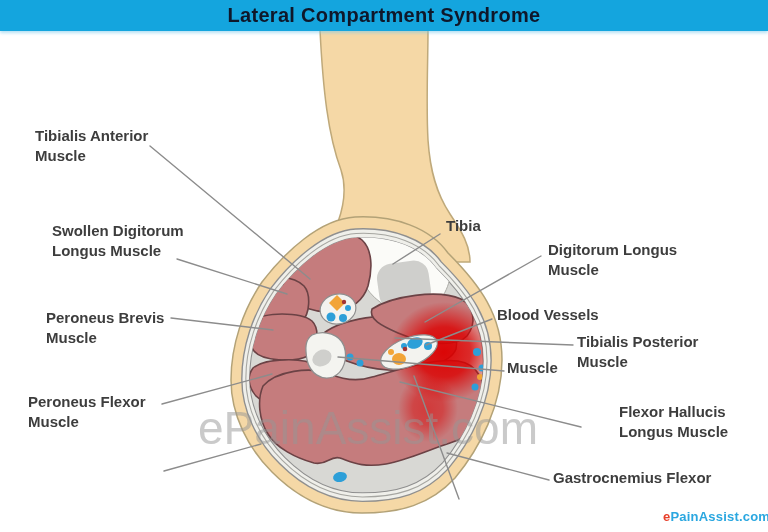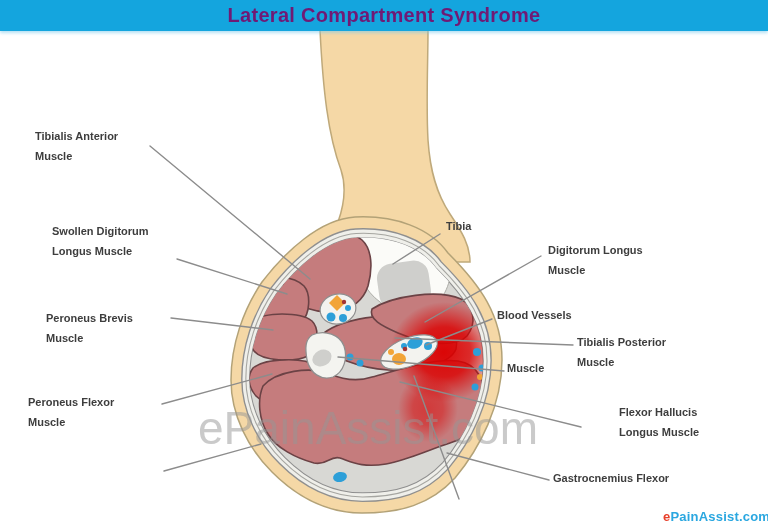--- a/index.html
+++ b/index.html
@@ -6,25 +6,25 @@
   .stage{
     position:relative;width:768px;height:532px;background:#ffffff;
     overflow:hidden;font-family:"Liberation Sans",sans-serif;
   }
   .header{
     position:absolute;left:0;top:0;width:768px;height:31px;
     background:#14A5DE;display:flex;align-items:center;justify-content:center;
     box-shadow:0 2px 3px rgba(120,200,235,.55);
   }
   .header .title{
-    color:#701a75;font-size:20px;font-weight:bold;letter-spacing:.3px;
+    color:#0f172a;font-size:20px;font-weight:bold;letter-spacing:.3px;
   }
   svg.diagram{position:absolute;left:0;top:0;}
   .lbl{
-    position:absolute;color:#3d3d3d;font-size:11px;font-weight:bold;
+    position:absolute;color:#3d3d3d;font-size:15px;font-weight:bold;
     line-height:20px;white-space:pre-line;
   }
   .logo{
     position:absolute;left:663px;top:509px;font-size:13px;font-weight:bold;
     letter-spacing:.2px;cursor:pointer;
   }
   .logo .e{color:#E8402B;}
   .logo .rest{color:#2AA7E0;}
 </style>
 </head>

